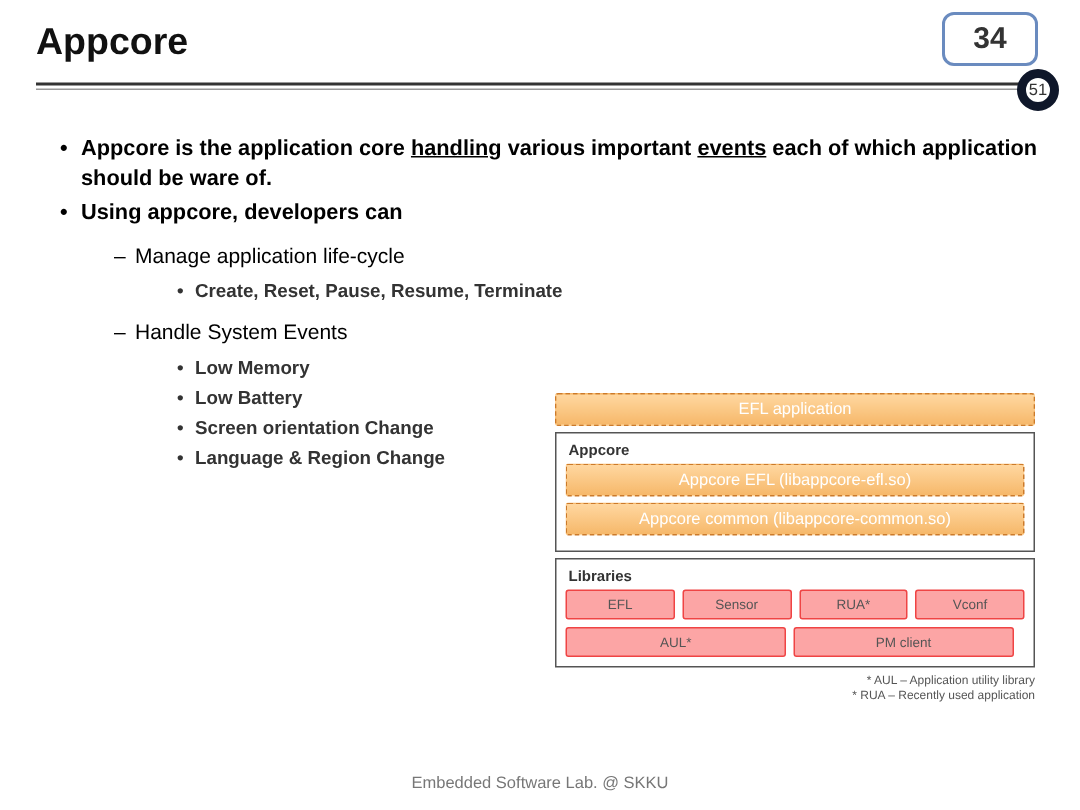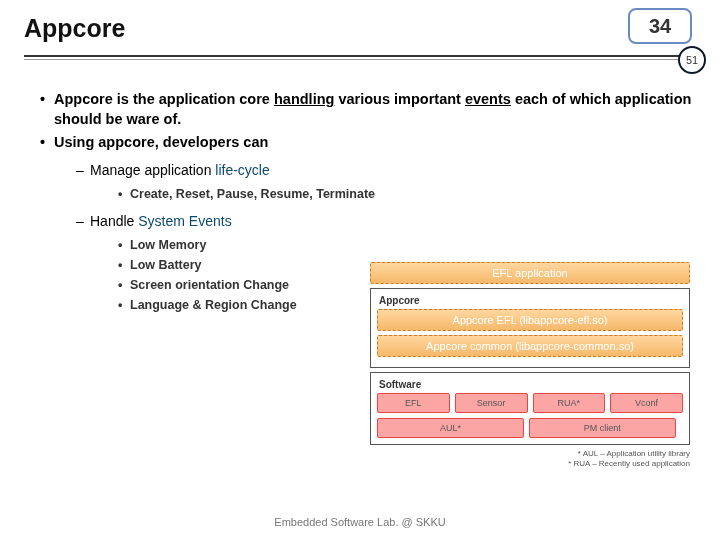--- a/index.html
+++ b/index.html
@@ -37,42 +37,42 @@
     border-radius: 8px;
     background: #fff;
     display: flex; align-items: center; justify-content: center;
     font-size: 20px; font-weight: 600;
     color: #333;
   }
   .sub-badge {
     position: absolute;
     top: 46px; right: 14px;
     width: 28px; height: 28px;
-    border: 2px solid #0f172a;
+    border: 6px solid #0f172a;
     border-radius: 50%;
     background: #fff;
     display: flex; align-items: center; justify-content: center;
     font-size: 11px;
     color: #333;
   }
   .content {
     padding: 30px 15px 0 40px;
     font-size: 14.5px;
     color: #000;
   }
   ul.top { list-style: none; padding-left: 0; }
   ul.top > li { position: relative; padding-left: 14px; margin-bottom: 4px; font-weight: bold; line-height: 1.35; }
   ul.top > li::before { content: "•"; position: absolute; left: 0; top: 0; }
   ul.dash { list-style: none; padding-left: 22px; font-weight: normal; font-size: 14px; margin-top: 8px; }
   ul.dash > li { position: relative; padding-left: 14px; margin: 6px 0 10px 0; }
   ul.dash > li::before { content: "–"; position: absolute; left: 0; top: 0; }
   ul.dot { list-style: none; padding-left: 28px; font-size: 12.5px; color: #333; margin-top: 6px; font-weight: bold; }
   ul.dot > li { position: relative; padding-left: 12px; margin: 3px 0; }
   ul.dot > li::before { content: "•"; position: absolute; left: 0; top: 0; }
-  .accent { color: #0c4a6e; }
+  .accent { color: #000000; }
   .u { text-decoration: underline; }
 
   .diagram {
     position: absolute;
     right: 30px;
     top: 262px;
     width: 320px;
   }
   .dia-box {
     border: 1px solid #ef4444;
@@ -165,21 +165,21 @@
 </div>
 
 <div class="diagram">
   <div class="dia-box dia-orange">EFL application</div>
   <div class="dia-outer">
     <div class="dia-label">Appcore</div>
     <div class="dia-box dia-orange">Appcore EFL (libappcore-efl.so)</div>
     <div class="dia-box dia-orange">Appcore common (libappcore-common.so)</div>
   </div>
   <div class="dia-outer" style="margin-top:4px">
-    <div class="dia-label">Software</div>
+    <div class="dia-label">Libraries</div>
     <div class="dia-row">
       <div class="dia-box">EFL</div>
       <div class="dia-box">Sensor</div>
       <div class="dia-box">RUA*</div>
       <div class="dia-box">Vconf</div>
     </div>
     <div class="dia-row" style="margin-top:5px">
       <div class="dia-box" style="flex:0 0 48%">AUL*</div>
       <div class="dia-box" style="flex:0 0 48%">PM client</div>
     </div>

